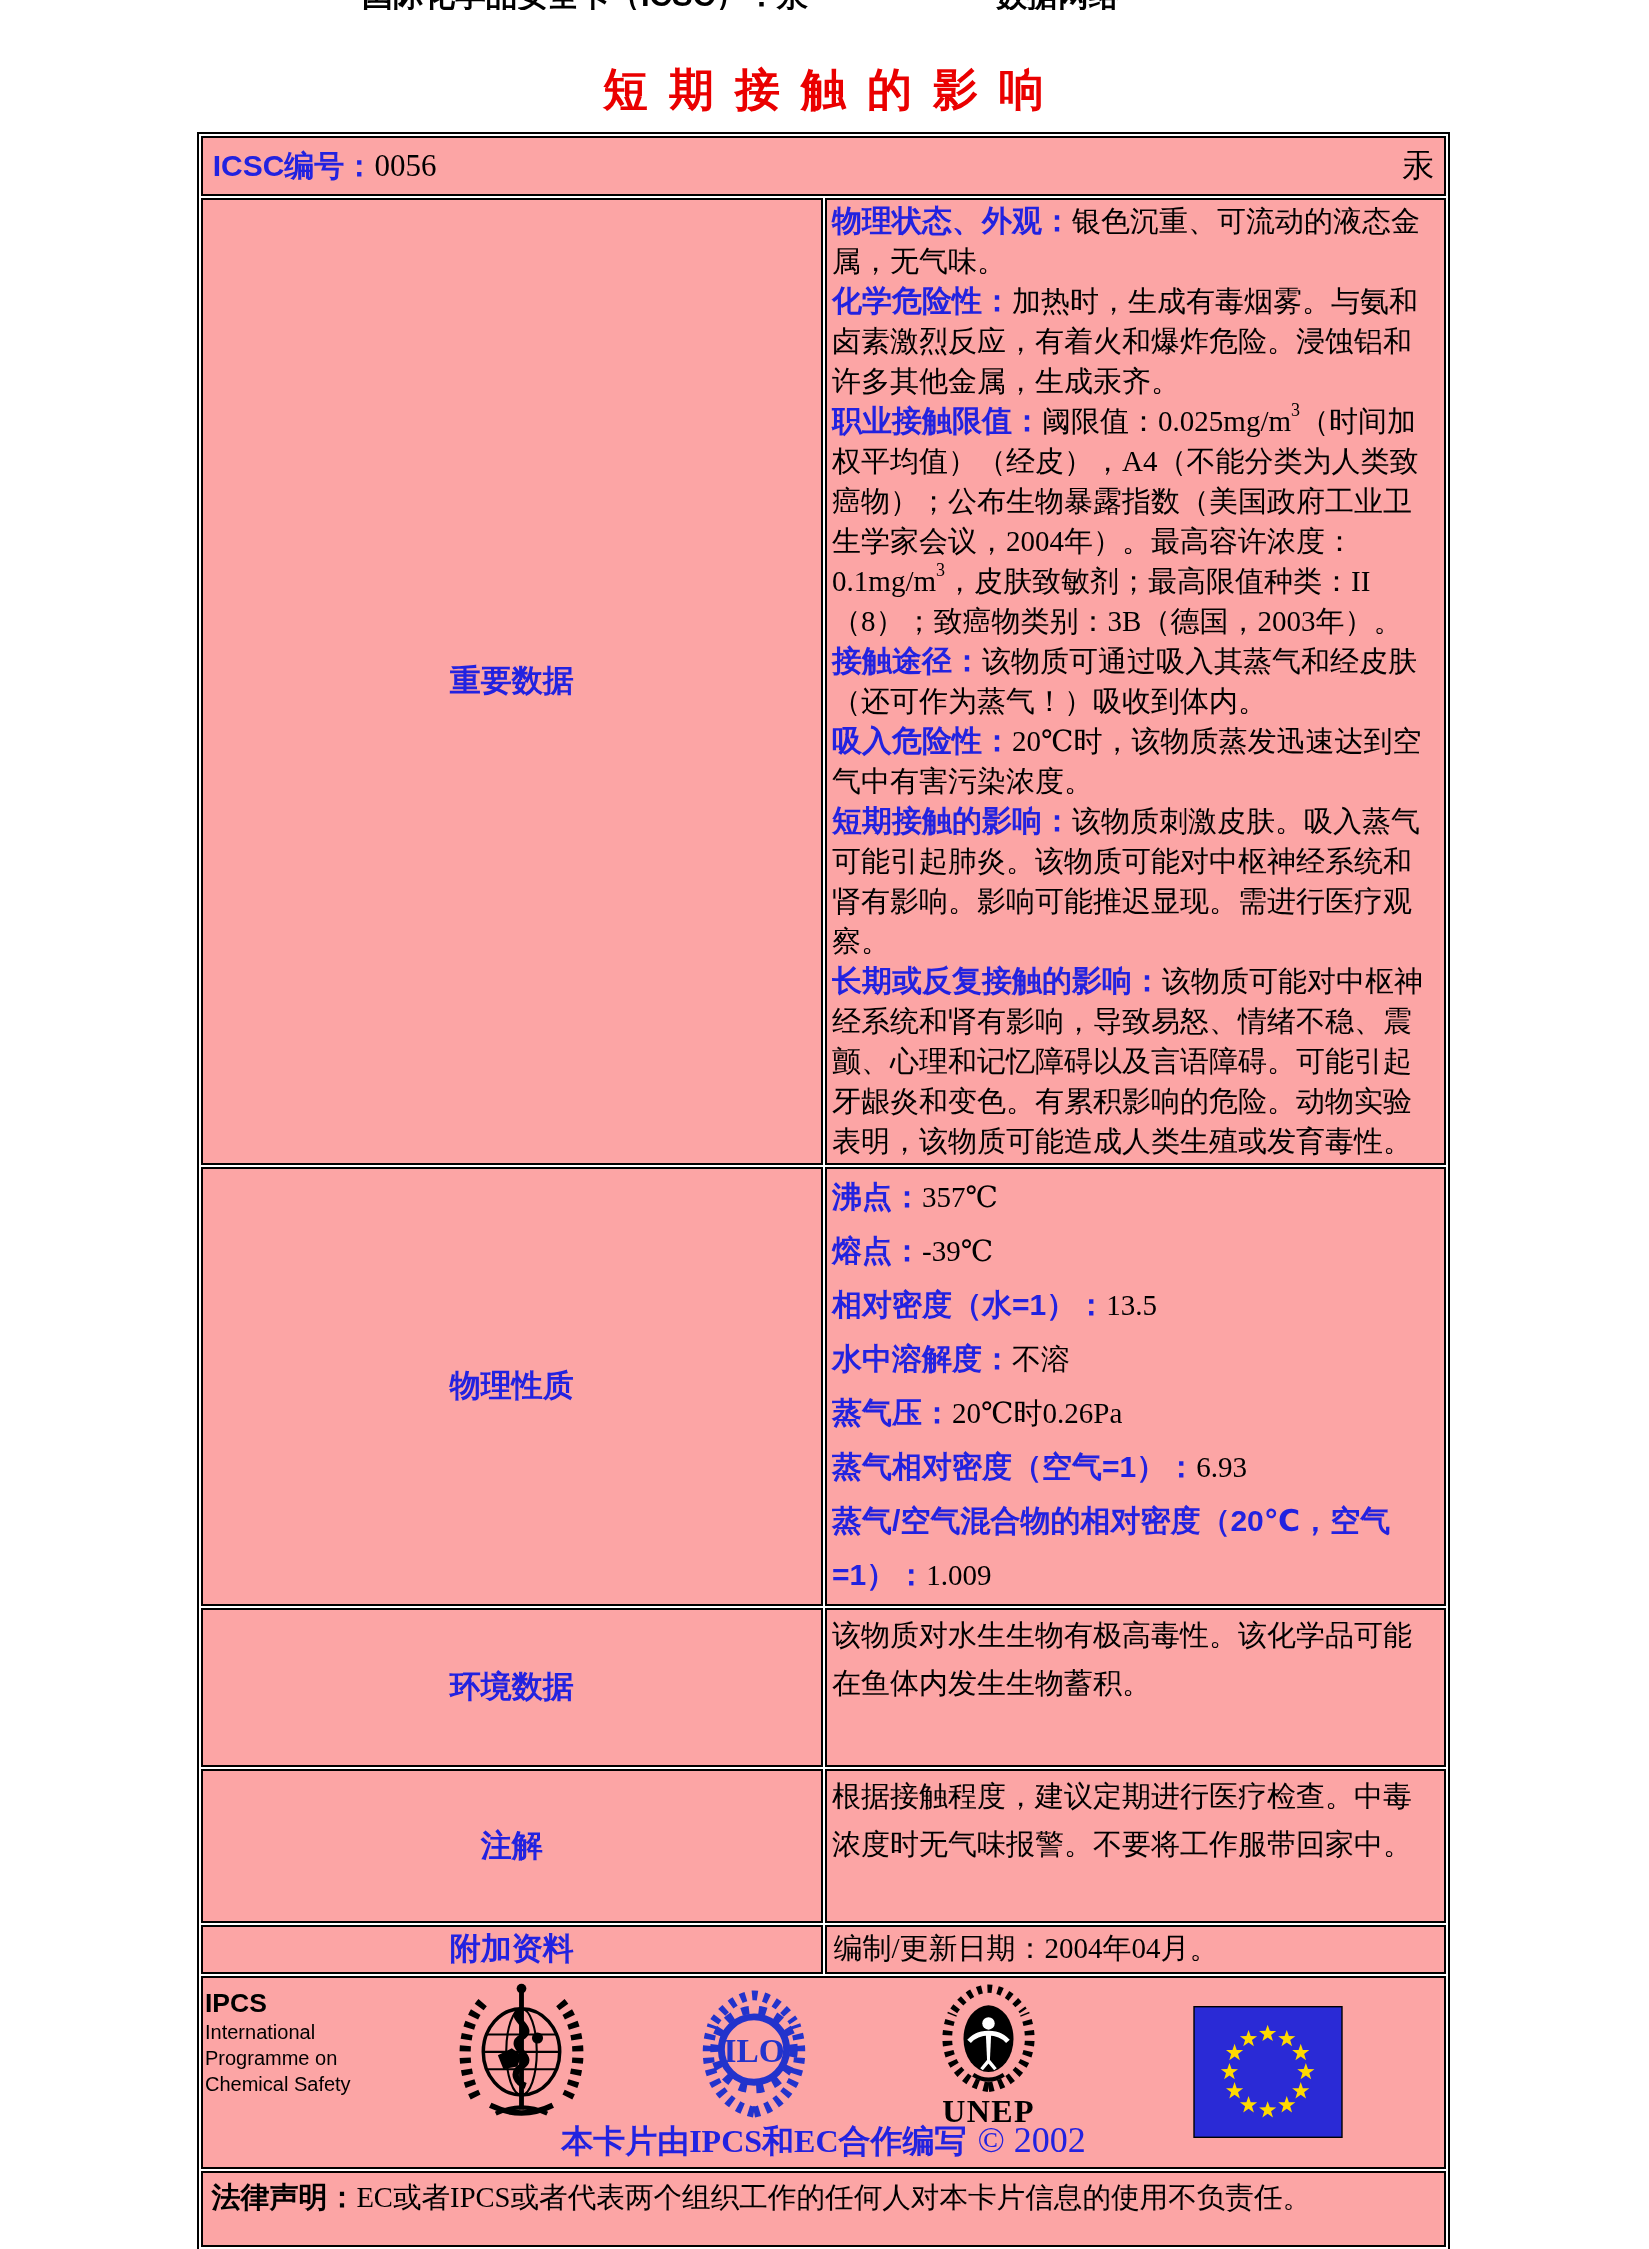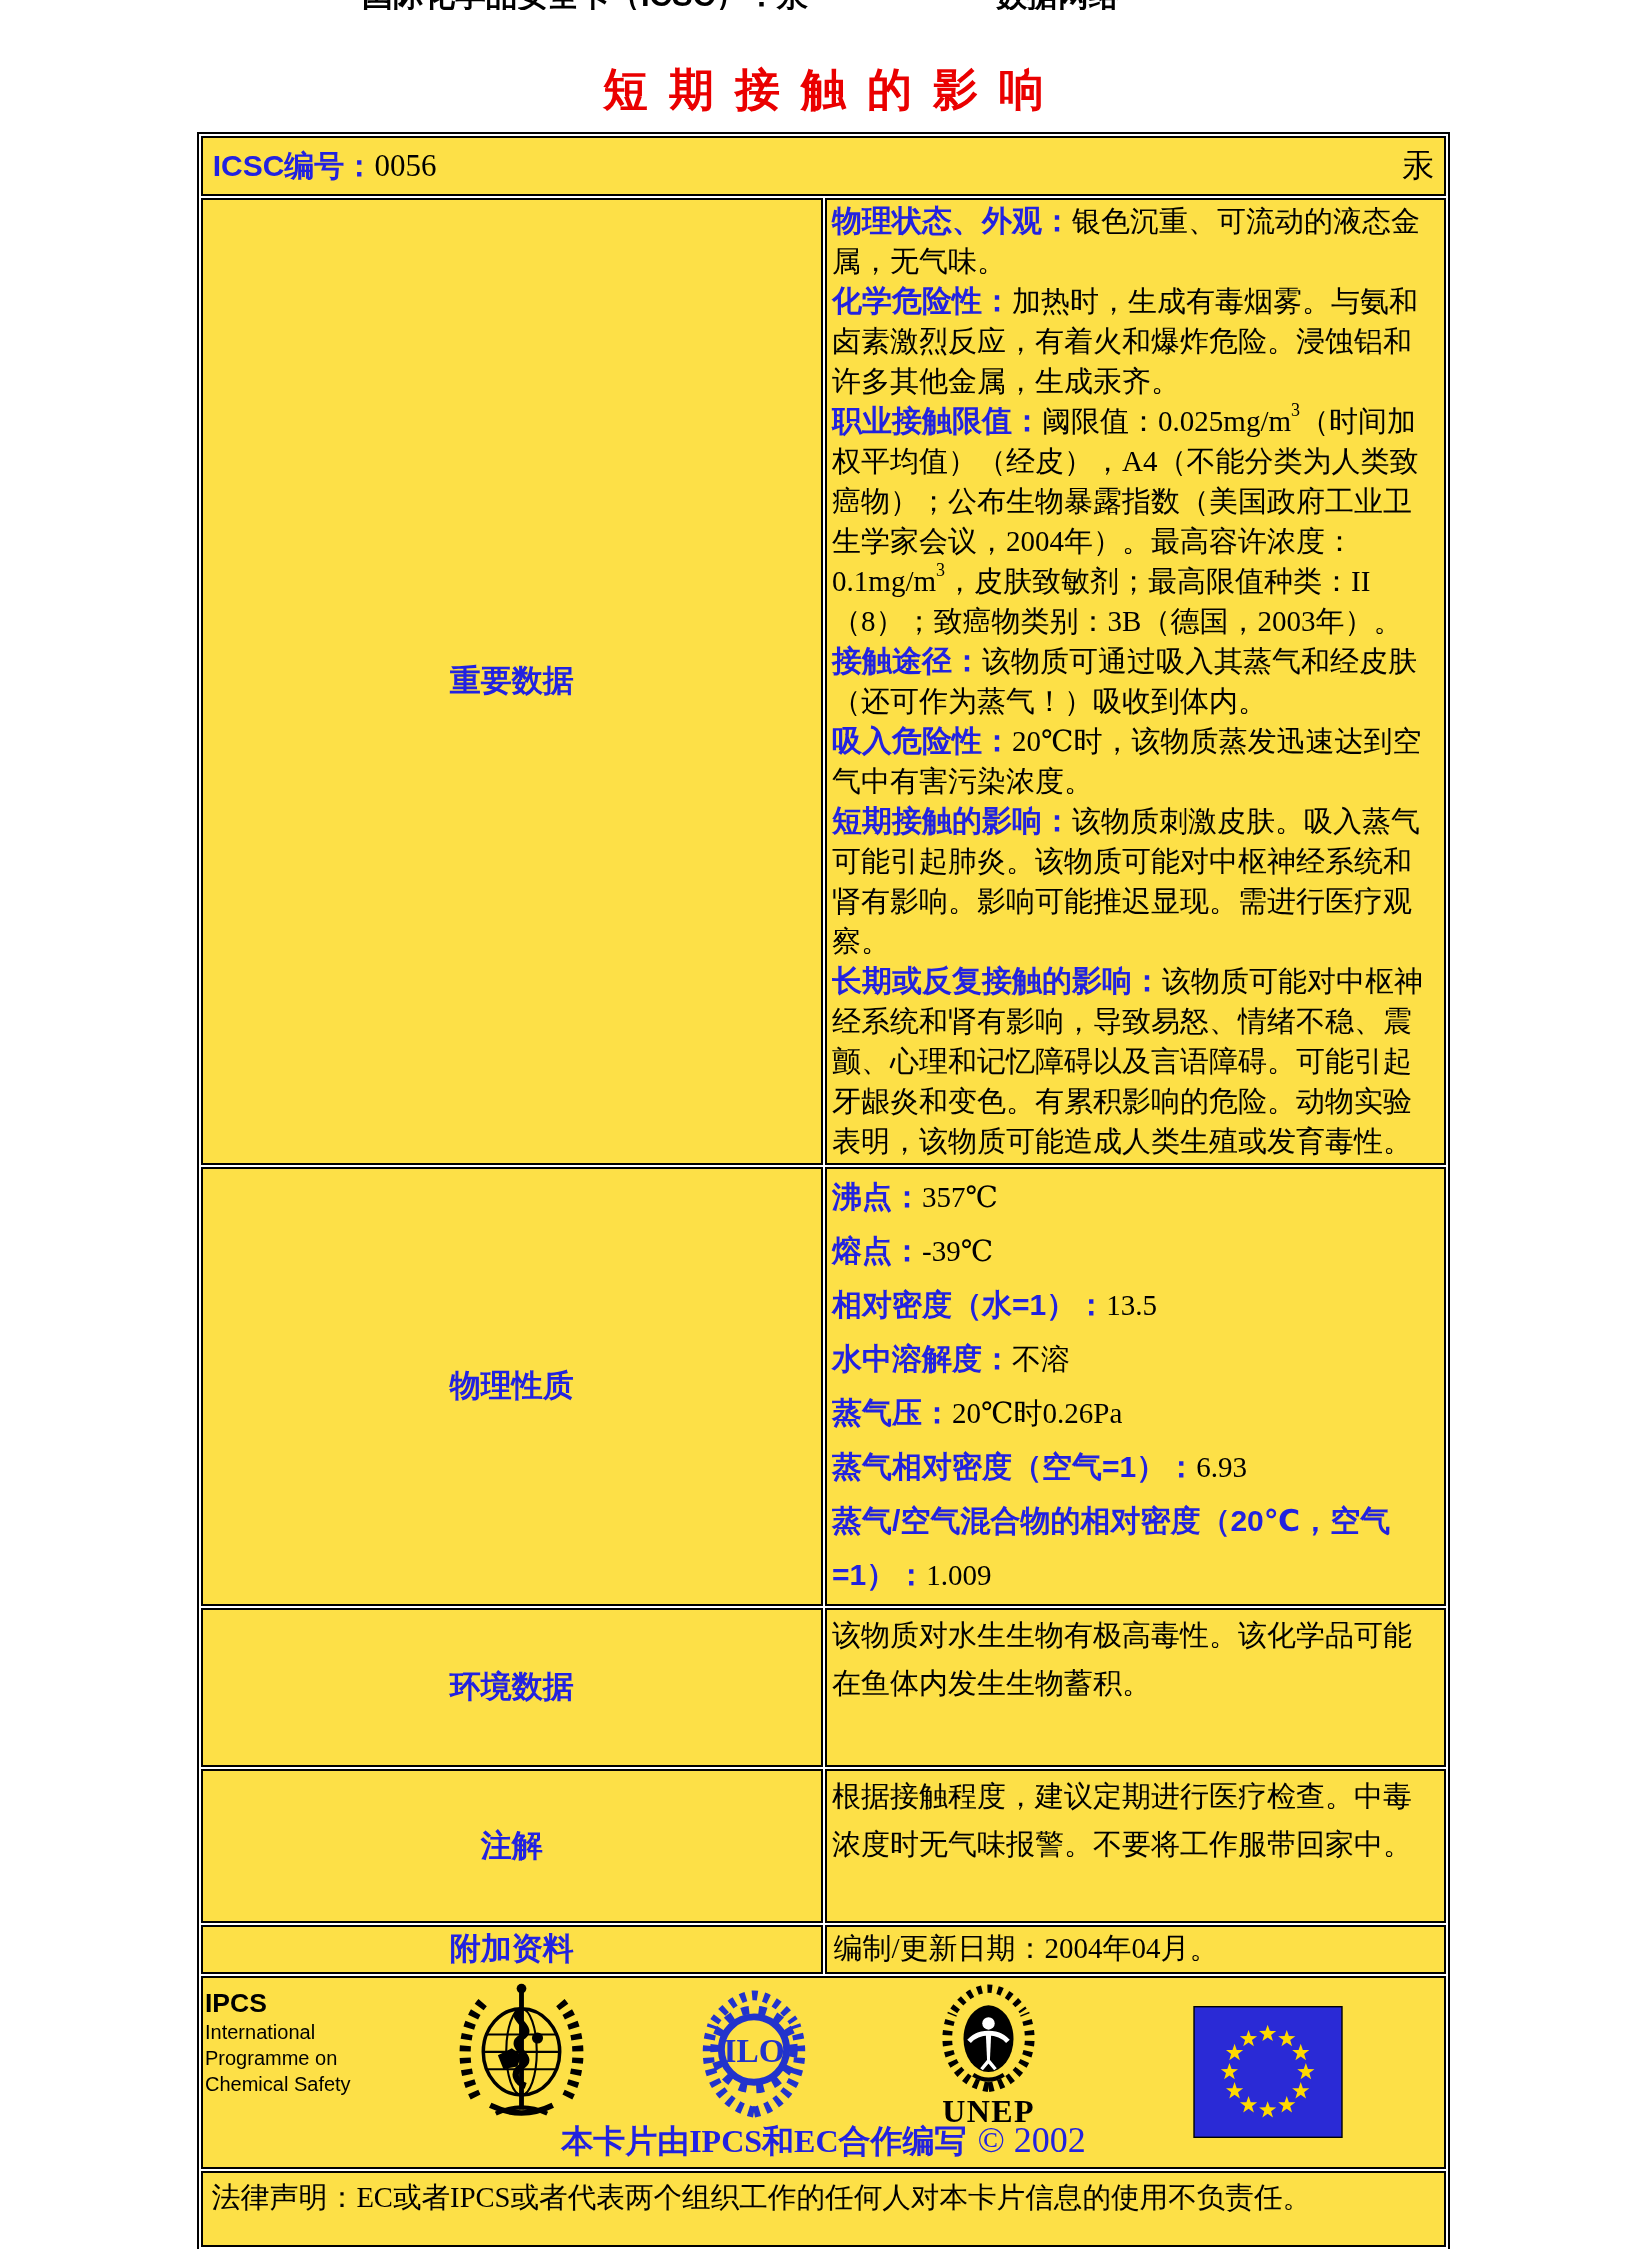--- a/index.html
+++ b/index.html
@@ -15,21 +15,21 @@
   .clip-left{left:362px;width:446px;}
   .clip-right{left:996px;width:195px;}
 
   .title{position:absolute;top:60px;left:197px;width:1253px;margin:0;
     text-align:center;font-size:45px;font-weight:bold;color:#ea0000;
     letter-spacing:21px;text-indent:21px;white-space:nowrap;}
 
   table.card{position:absolute;top:132px;left:197px;width:1253px;
     border-collapse:separate;border-spacing:2.1px;border:2.8px solid #000;
     background:#fff;table-layout:fixed;}
-  td{border:2.1px solid #000;background:#fde047;padding:0;}
+  td{border:2.1px solid #000;background:#fca5a5;padding:0;}
   td.lab{width:169px;text-align:center;vertical-align:middle;}
   td.lab .lab-text{color:#2222e0;font-family:"Liberation Sans","DejaVu Sans",sans-serif;
     font-weight:bold;font-size:31px;}
   td.content{vertical-align:top;padding:1.4px 8.4px 1.4px 5.6px;font-size:29px;}
 
   .blab{color:#2222e0;font-family:"Liberation Sans","DejaVu Sans",sans-serif;
     font-weight:bold;font-size:30px;}
   .imp{line-height:40px;}
   .phys{line-height:54px;}
   .env,.notes{line-height:48px;}
@@ -53,21 +53,21 @@
   .logo-who{left:249px;top:2.8px;}
   .logo-ilo{left:485px;top:9.7px;}
   .logo-unep{left:723px;top:5.6px;width:125px;text-align:center;}
   .unep-word{font-size:32px;font-weight:bold;letter-spacing:1.4px;line-height:33px;}
   .logo-eu{left:990px;top:28px;}
   .caption{position:absolute;left:0;right:0;bottom:2.8px;text-align:center;color:#2222e0;}
   .cap-main{font-weight:bold;font-size:32px;}
   .cap-year{font-size:36px;margin-left:11px;}
 
   .legal-cell{height:61px;font-size:28.6px;padding:5.6px 8.4px;vertical-align:top;}
-  .legal-lab{font-family:"Liberation Sans","DejaVu Sans",sans-serif;font-weight:normal;font-size:29px;}
+  .legal-lab{font-family:"Liberation Sans","DejaVu Sans",sans-serif;font-weight:bold;font-size:29px;}
 </style>
 </head>
 <body>
 
 <div class="clip clip-left">
     <span>国际化学品安全卡（ICSC）：汞</span>
   </div>
 <div class="clip clip-right">
     <span>数据网络</span>
   </div>

